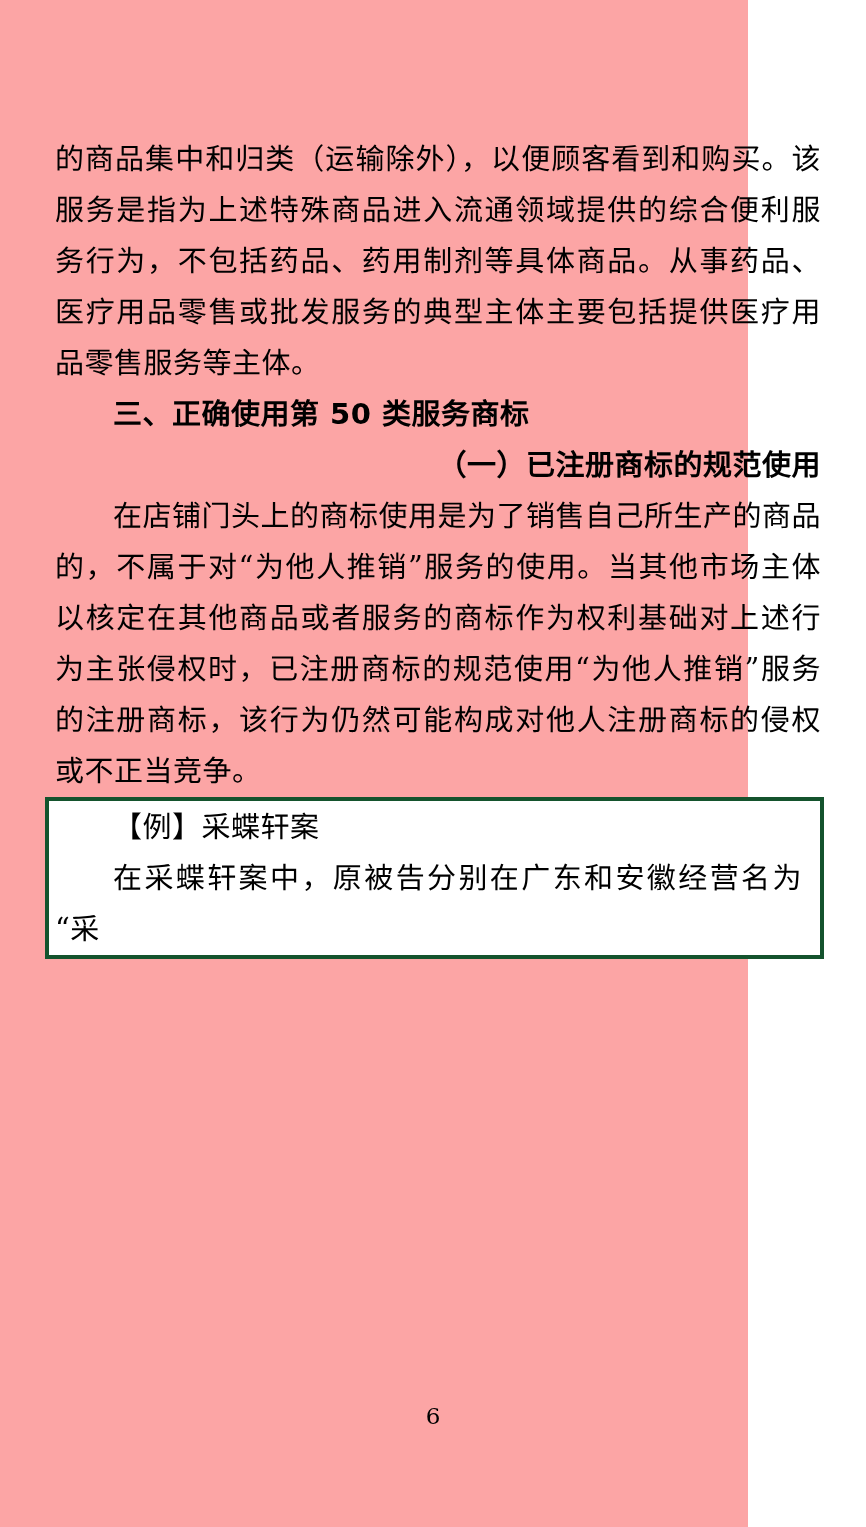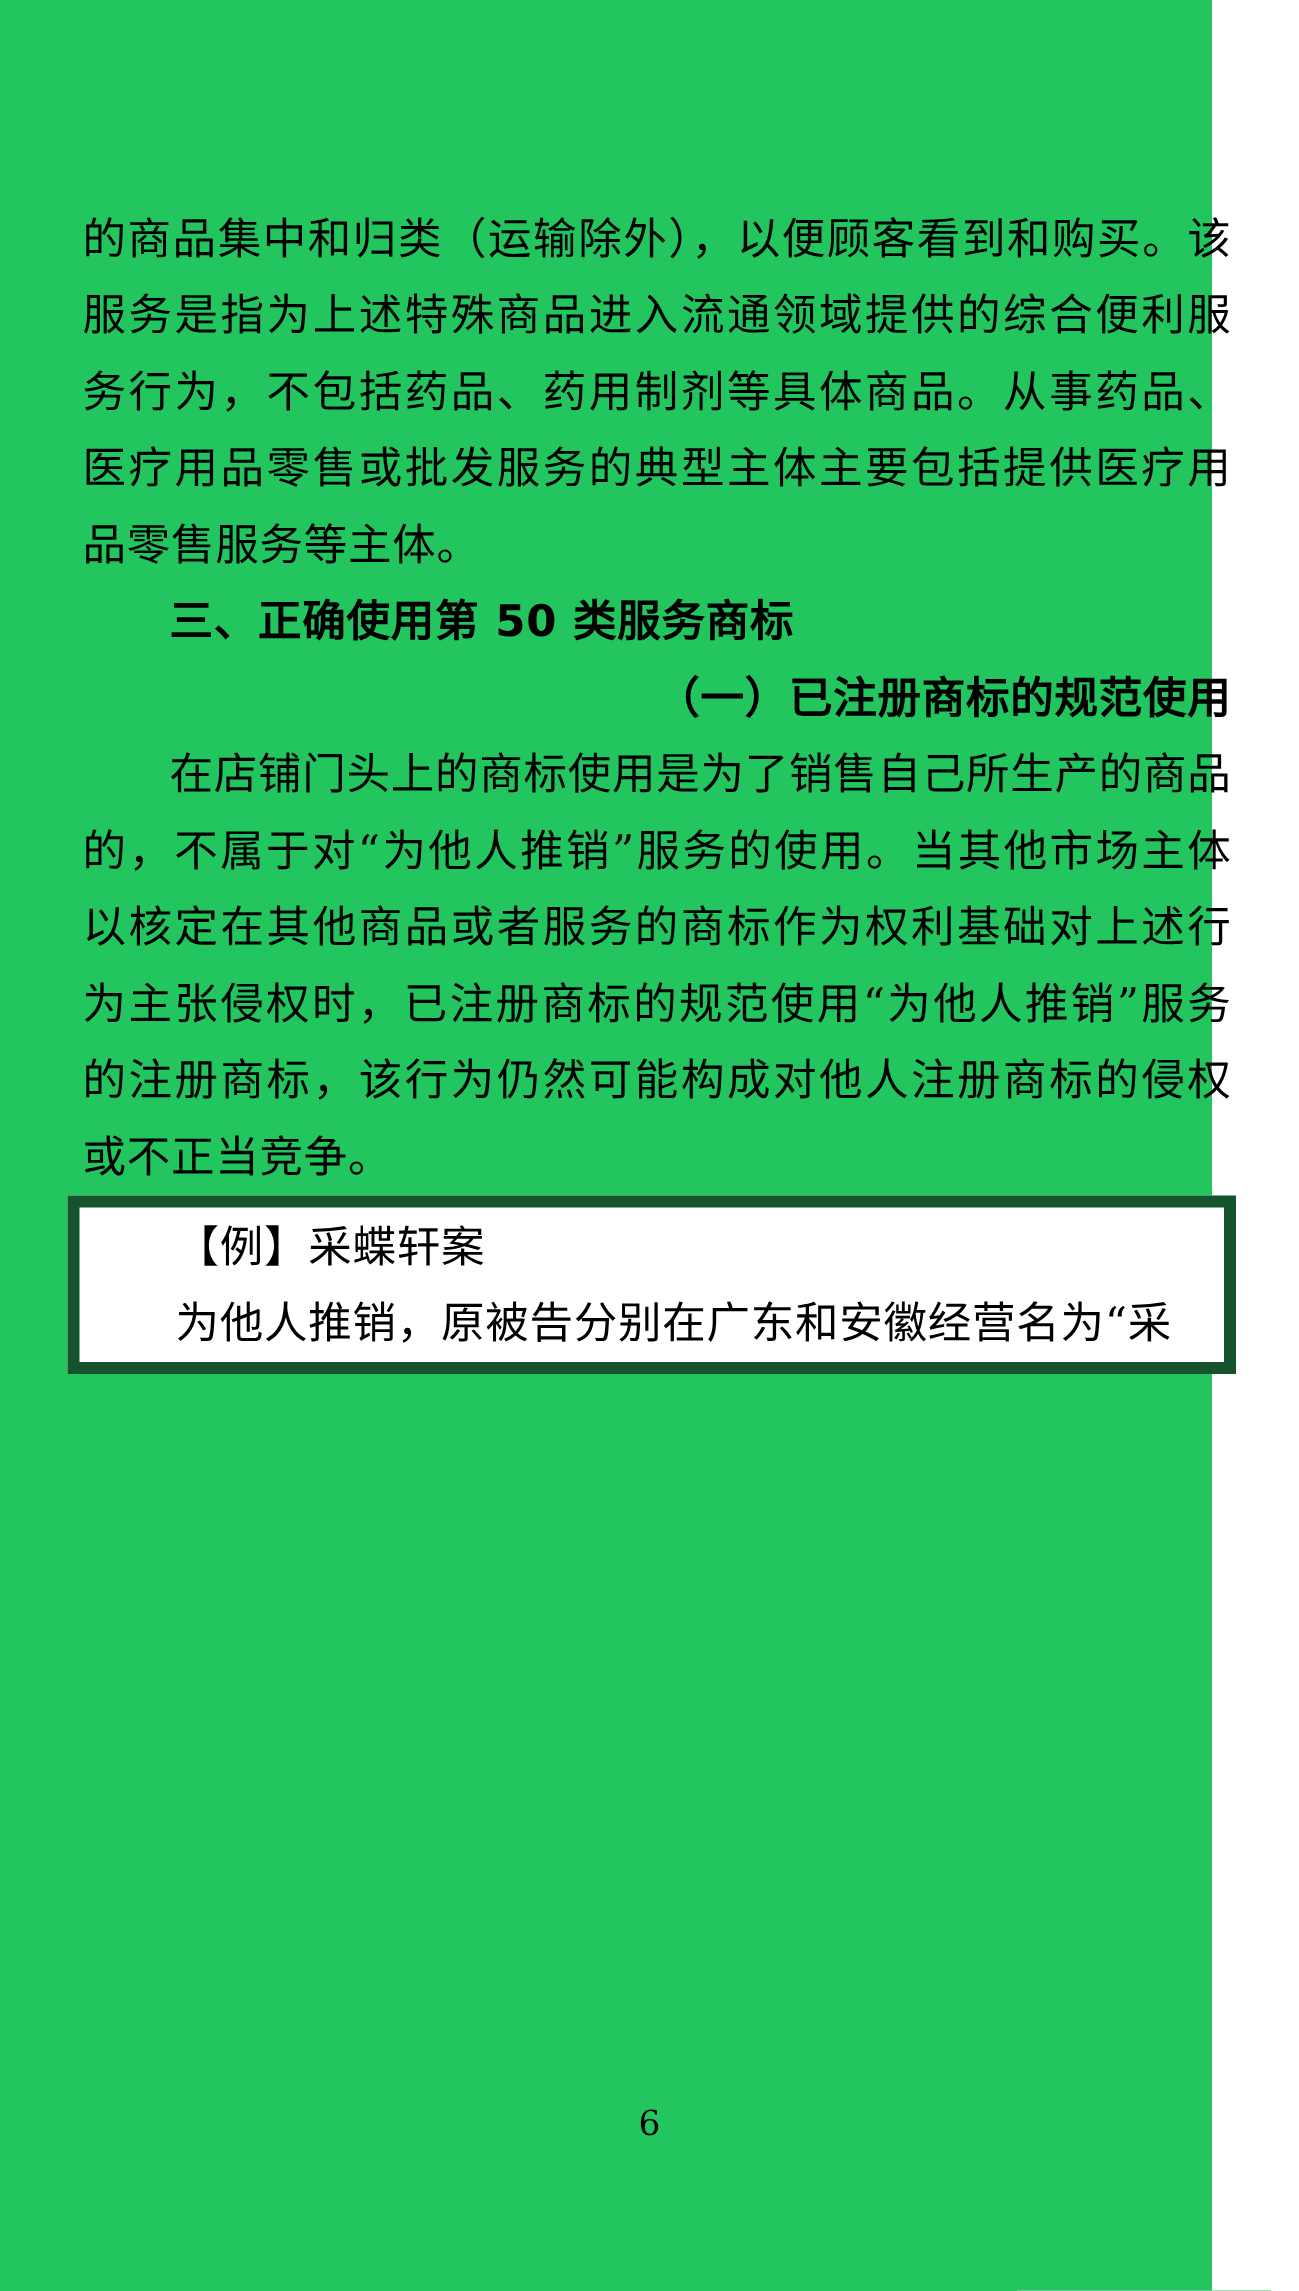--- a/index.html
+++ b/index.html
@@ -12,23 +12,23 @@
     background: #ffffff;
     color: #000000;
     font-family: "DejaVu Serif", "Liberation Serif", serif;
     position: relative;
     overflow: hidden;
   }
   .page {
     position: absolute;
     left: 0;
     top: 0;
-    width: 808px;
+    width: 748px;
     height: 1527px;
-    background: #22c55e;
+    background: #fca5a5;
   }
   .content {
     position: absolute;
     left: 55px;
     top: 134px;
     width: 766px;
     font-size: 29px;
     line-height: 51px;
     text-align: justify;
     text-justify: inter-character;
@@ -58,21 +58,21 @@
     font-size: 29px;
     line-height: 51px;
     text-indent: 2em;
     text-align: right;
     letter-spacing: 0.5px;
   }
   .example-box {
     margin-left: -10px;
     margin-right: -3px;
     margin-top: 0;
-    border: 8px solid #14532d;
+    border: 4px solid #14532d;
     padding: 1px 18px 0 6px;
     background: #ffffff;
   }
   .example-box .para {
     line-height: 51px;
   }
   .page-footer {
     position: absolute;
     left: 0;
     top: 1399px;
@@ -95,21 +95,21 @@
     <p class="section-heading">三、正确使用第 50 类服务商标</p>
 
 
     <p class="subsection-heading">（一）已注册商标的规范使用</p>
 
 
     <p class="para">在店铺门头上的商标使用是为了销售自己所生产的商品的，不属于对“为他人推销”服务的使用。当其他市场主体以核定在其他商品或者服务的商标作为权利基础对上述行为主张侵权时，已注册商标的规范使用“为他人推销”服务的注册商标，该行为仍然可能构成对他人注册商标的侵权或不正当竞争。</p>
 
     <div class="example-box">
       <p class="para">【例】采蝶轩案</p>
-      <p class="para">为他人推销，原被告分别在广东和安徽经营名为“采</p>
+      <p class="para">在采蝶轩案中，原被告分别在广东和安徽经营名为“采</p>
     </div>
 
   </div>
 
   <div class="page-footer">
     <span>6</span>
   </div>
 
 </div>
 

